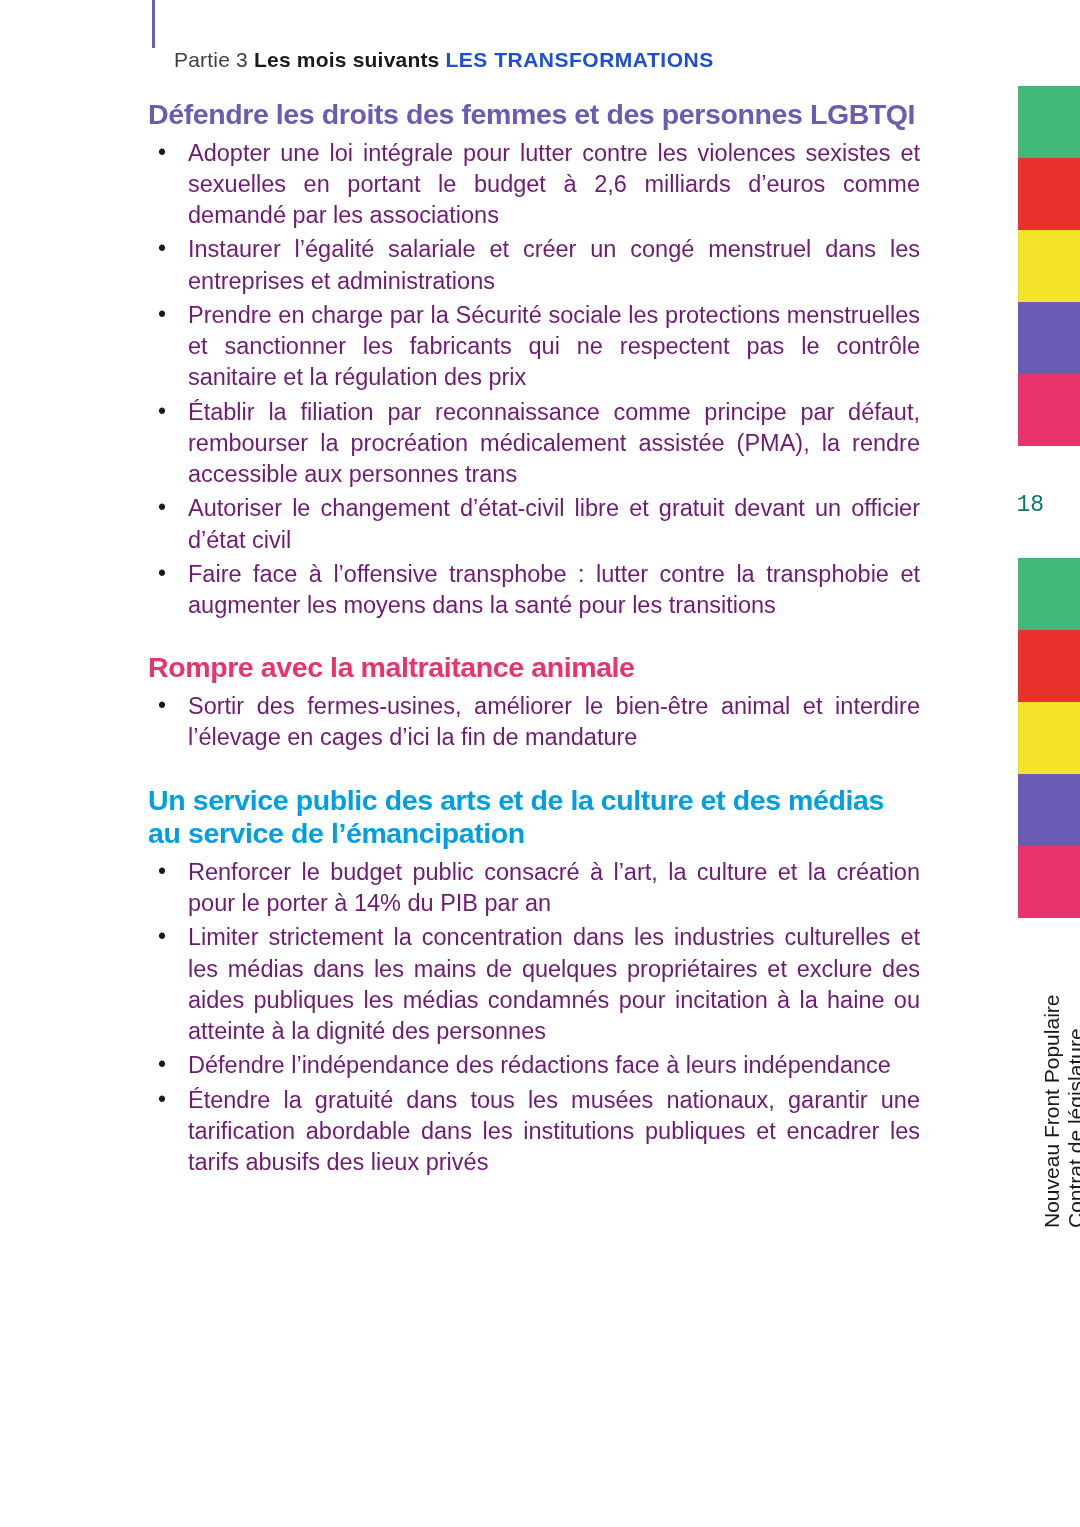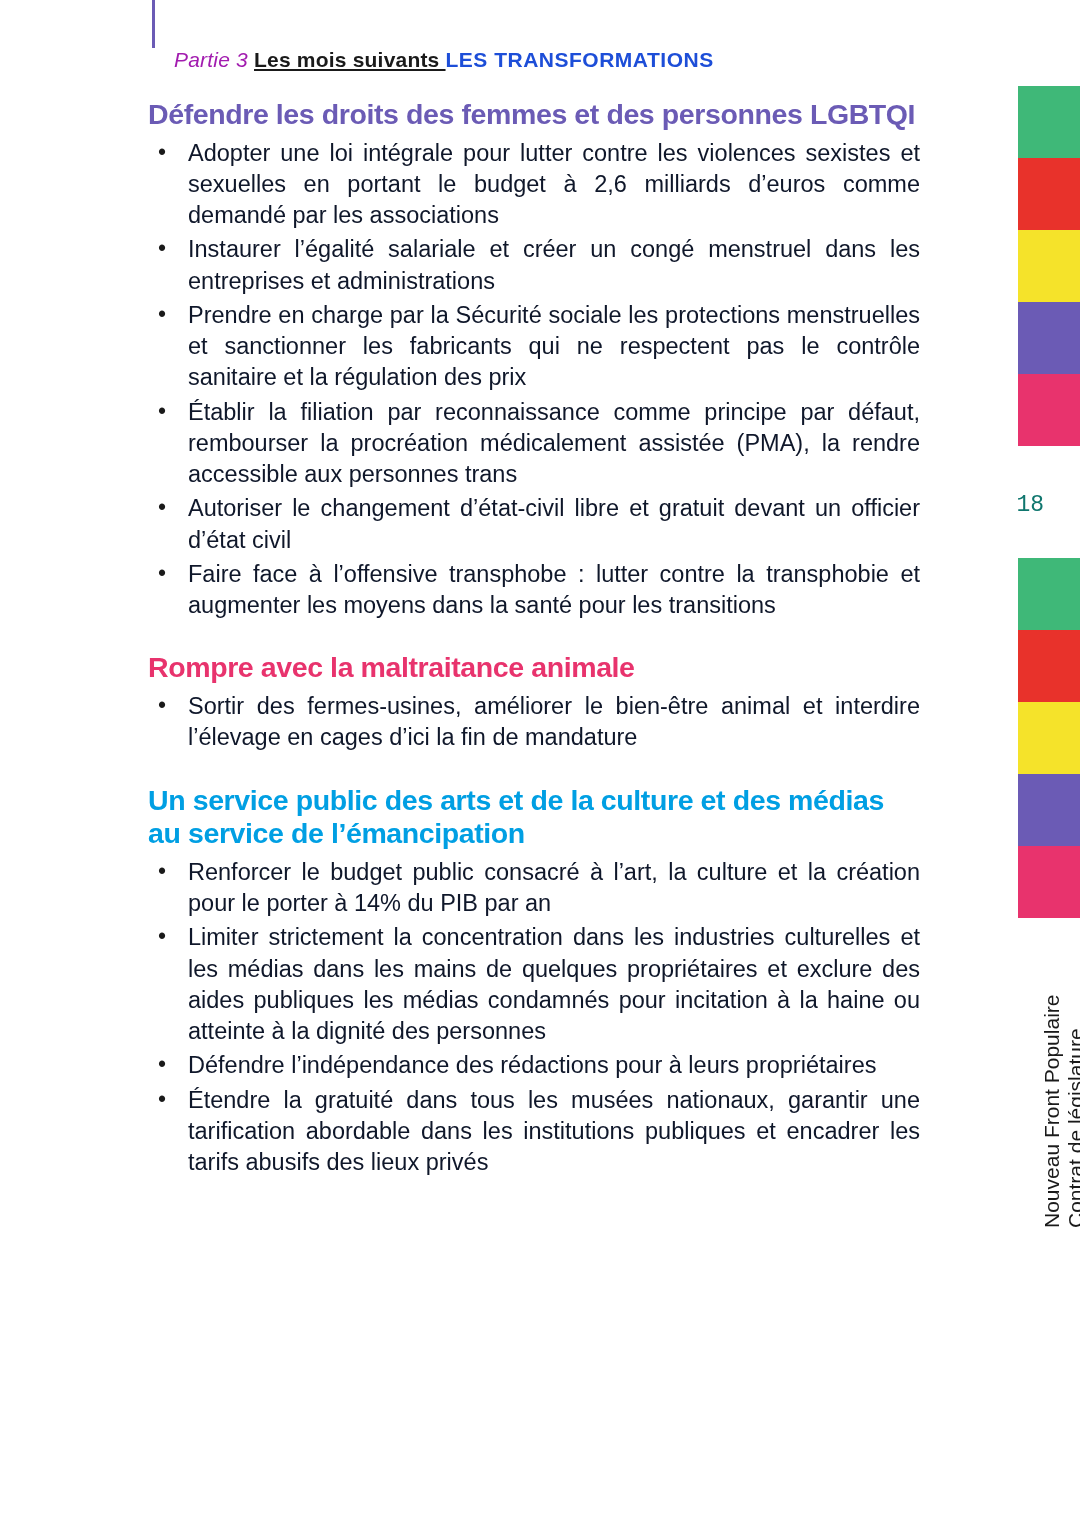--- a/index.html
+++ b/index.html
@@ -34,28 +34,26 @@
 
   .header {
     position: absolute;
     left: 174px;
     top: 48px;
     font-size: 21px;
     letter-spacing: 0.2px;
     white-space: nowrap;
   }
   .header .part {
-    color: #a21caf;
+    color: #404040;
     font-weight: 400;
-    font-style: italic;
   }
   .header .part-bold {
     color: #1a1a1a;
     font-weight: 700;
-    text-decoration: underline;
   }
   .header .section {
     color: #1d4ed8;
     font-weight: 700;
     letter-spacing: 0.5px;
   }
 
   .content {
     position: absolute;
     left: 148px;
@@ -82,21 +80,21 @@
     margin: 0;
     padding: 0;
   }
   ul.items li {
     position: relative;
     padding-left: 40px;
     margin-bottom: 3px;
     font-size: 23.5px;
     line-height: 1.33;
     text-align: justify;
-    color: #0f172a;
+    color: #701a75;
   }
   ul.items li:last-child { margin-bottom: 0; }
   ul.items li::before {
     content: "•";
     position: absolute;
     left: 10px;
     top: -1px;
     font-size: 23px;
     color: #1a1a1a;
   }
@@ -176,21 +174,21 @@
       <ul class="items">
         <li><span>Sortir des fermes-usines, améliorer le bien-être animal et interdire l’élevage en cages d’ici la fin de mandature</span></li>
       </ul>
     </section>
 
     <section class="block">
       <h2 class="block-title title-blue">Un service public des arts et de la culture et des médias au service de l’émancipation</h2>
       <ul class="items">
         <li><span>Renforcer le budget public consacré à l’art, la culture et la création pour le porter à 14% du PIB par an</span></li>
         <li><span>Limiter strictement la concentration dans les industries culturelles et les médias dans les mains de quelques propriétaires et exclure des aides publiques les médias condamnés pour incitation à la haine ou atteinte à la dignité des personnes</span></li>
-        <li><span>Défendre l’indépendance des rédactions pour à leurs propriétaires</span></li>
+        <li><span>Défendre l’indépendance des rédactions face à leurs indépendance</span></li>
         <li><span>Étendre la gratuité dans tous les musées nationaux, garantir une tarification abordable dans les institutions publiques et encadrer les tarifs abusifs des lieux privés</span></li>
       </ul>
     </section>
 
   </div>
 
   <div class="flag flag-top">
     <div class="stripe" style="background:#3fb878"></div>
     <div class="stripe" style="background:#e8322b"></div>
     <div class="stripe" style="background:#f5e32a"></div>

